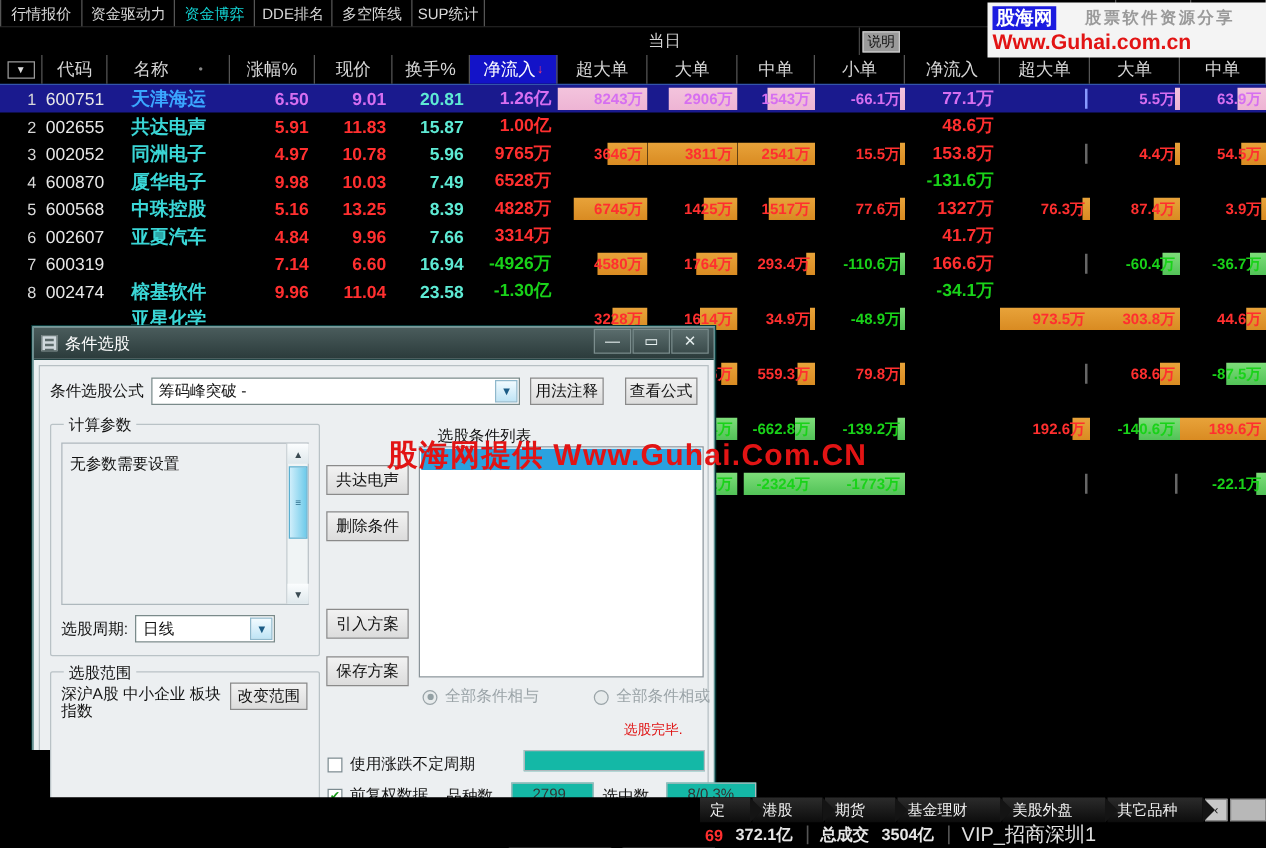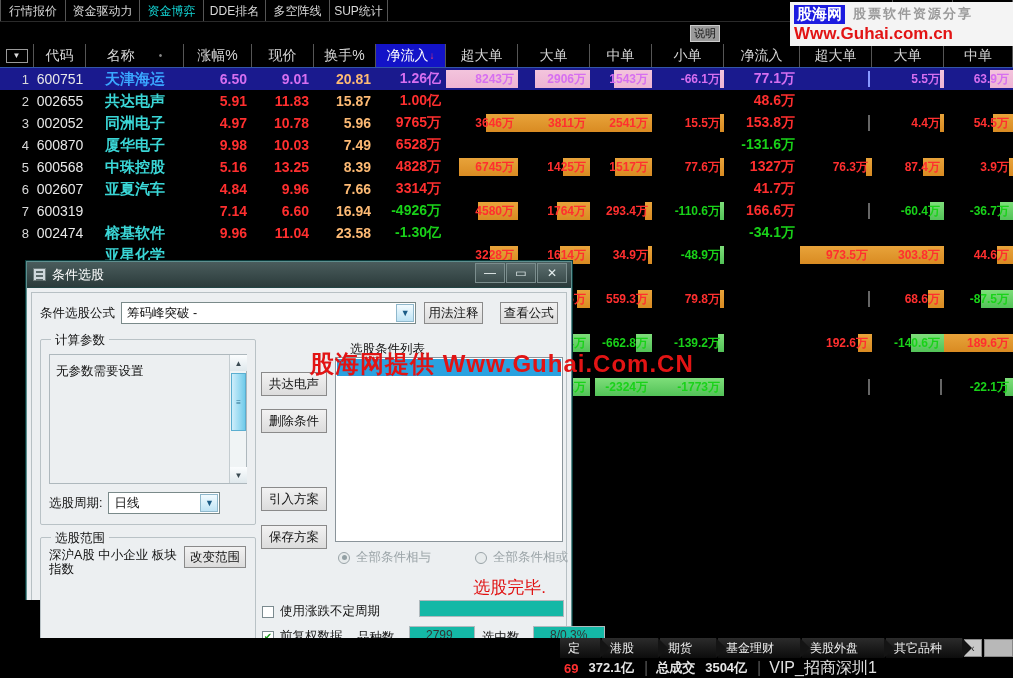--- a/index.html
+++ b/index.html
@@ -69,21 +69,21 @@
   }
   .cell.r { justify-content:flex-end; padding-right:5px; }
   .cell.c { justify-content:center; }
   .idx { color:#d9d9d9; font-weight:normal; font-size:13px; }
   .code { color:#e8e8e8; font-weight:normal; letter-spacing:0px; font-size:14px;}
   .name { color:#3ad6d6; font-size:15px; }
   .sel .name { color:#3aa6ff; }
   .up { color:#ff2f2f; }
   .dn { color:#19d219; }
   .selv { color:#d66ff0; }
-  .white { color:#fdba74; }
+  .white { color:#5eead4; }
 
   
   .barcell { position:absolute; top:2px; height:18px; overflow:hidden; }
   .bar { position:absolute; top:0; height:18px; }
   .bar.redbar { background:linear-gradient(to bottom,#e8a33a,#d98b22); }
   .bar.greenbar { background:linear-gradient(to bottom,#7ede7a,#52c257); }
   .bar.pinkbar { background:linear-gradient(to bottom,#f3c4dd,#eeb4d4); }
   .barcell .num {
     position:absolute; right:4px; top:0; height:18px;
     display:flex; align-items:center; font-size:12px; font-weight:bold;
@@ -209,21 +209,21 @@
                display:flex; align-items:center; }
   .statusbar .s { font-size:13px; color:#e6e6e6; font-weight:bold; margin-right:10px; }
 
   .leftcorner { position:absolute; left:0; top:600px; width:40px; height:78px; background:#000; }
 
   
   .wm-logo { position:absolute; left:790px; top:2px; width:223px; height:44px;
              background:#f4f4f4; display:flex; flex-direction:column; padding:2px 4px; }
   .wm-logo .r1 { display:flex; align-items:center; height:20px; }
   .wm-logo .gh { background:#1c1ce0; color:#fff; font-size:15px; font-weight:bold; padding:0 3px; letter-spacing:0px;}
-  .wm-logo .sub { color:#9a9a9a; font-size:13px; margin-left:8px; font-weight:bold; letter-spacing:2px;}
+  .wm-logo .sub { color:#9a9a9a; font-size:13px; margin-left:23px; font-weight:bold; letter-spacing:2px;}
   .wm-logo .r2 { color:#e21414; font-size:17px; font-weight:bold; line-height:20px; letter-spacing:0px;}
   .wm-mid { position:absolute; left:310px; top:348px; font-size:24px; font-weight:bold;
             color:#e21414; white-space:nowrap; letter-spacing:1px; }
   .wm-mid .red2 { color:#e21414; }
 </style>
 </head>
 <body>
 
 <div id="root">
 
@@ -236,20 +236,21 @@
     <div class="tab" style="width:58px">SUP统计</div>
     <div class="spacer"></div>
     <div class="tabs-right">
       <div class="tab" style="width:60px">主题投资</div>
       <div class="tab" style="width:60px">事件驱动</div>
       <div class="tab" style="width:60px">一致预期</div>
     </div>
   </div>
 
   <div class="hdr-band">
+    <div class="hcell" style="left:376px;width:312px;border-right:1px solid #444;">当日</div>
     <div class="hcell" style="left:688px;width:125px;justify-content:flex-start;padding-left:2px;">
       <span class="shuoming">说明</span>
     </div>
   </div>
 
   <div class="hdr-row2">
     <div class="hcell c" style="left:0px;width:34px;">
       <span class="dropdown-btn">▼</span>
     </div>
     <div class="hcell c" style="left:34px;width:52px;">代码</div>
@@ -647,21 +648,21 @@
               <span class="dot"></span>
             </span>
           <span>全部条件相与</span>
         </span>
         <span class="chkrow dis">
           <span class="radio"></span>
           <span>全部条件相或</span>
         </span>
       </div>
 
-      <span style="position:absolute;right:20px;top:283px;font-size:17px;color:#e01010;">选股完毕.</span>
+      <span style="position:absolute;right:20px;top:283px;font-size:11px;color:#e01010;">选股完毕.</span>
 
       <div class="chkrow" style="position:absolute;left:230px;top:310px;">
         <span class="chk"></span>
         <span>使用涨跌不定周期</span>
       </div>
       <span class="tbox" style="position:absolute;left:387px;top:307px;width:145px;height:17px;"></span>
 
       <div class="chkrow" style="position:absolute;left:230px;top:335px;">
         <span class="chk">✔</span>
         <span>前复权数据</span>

